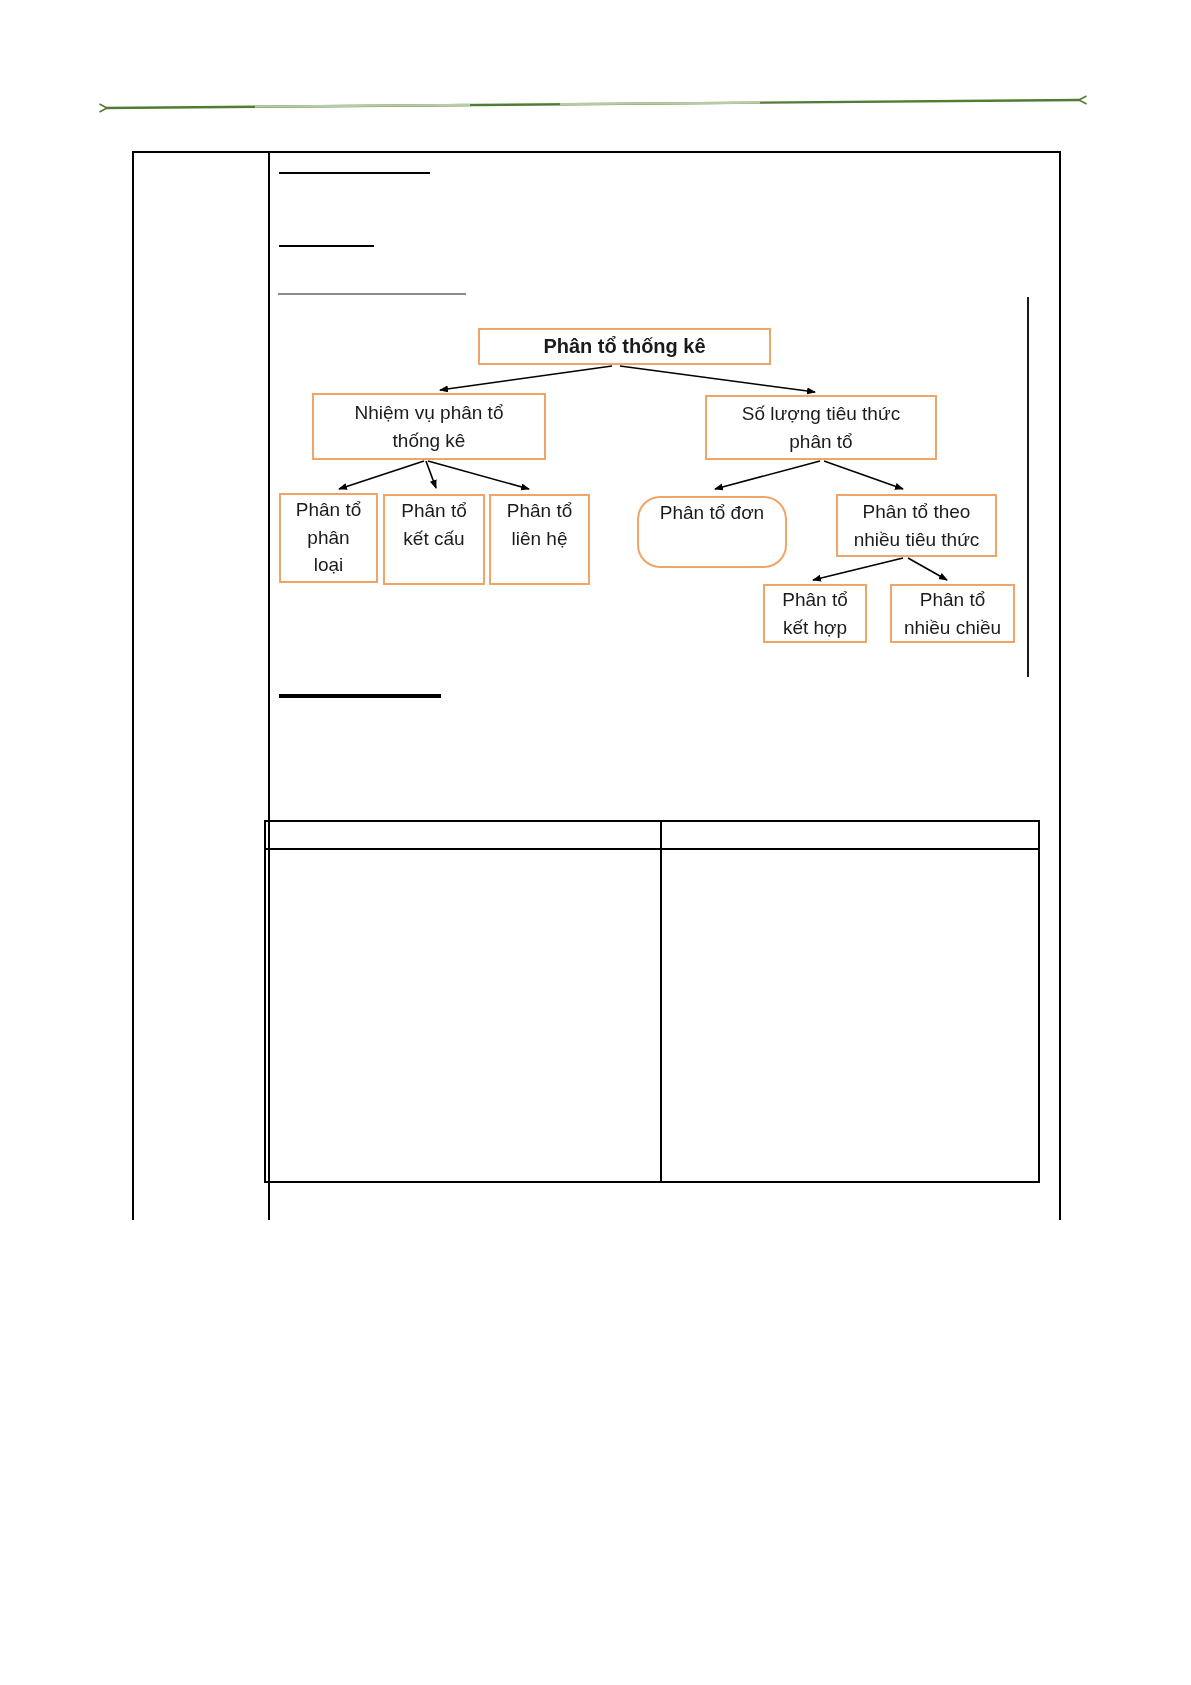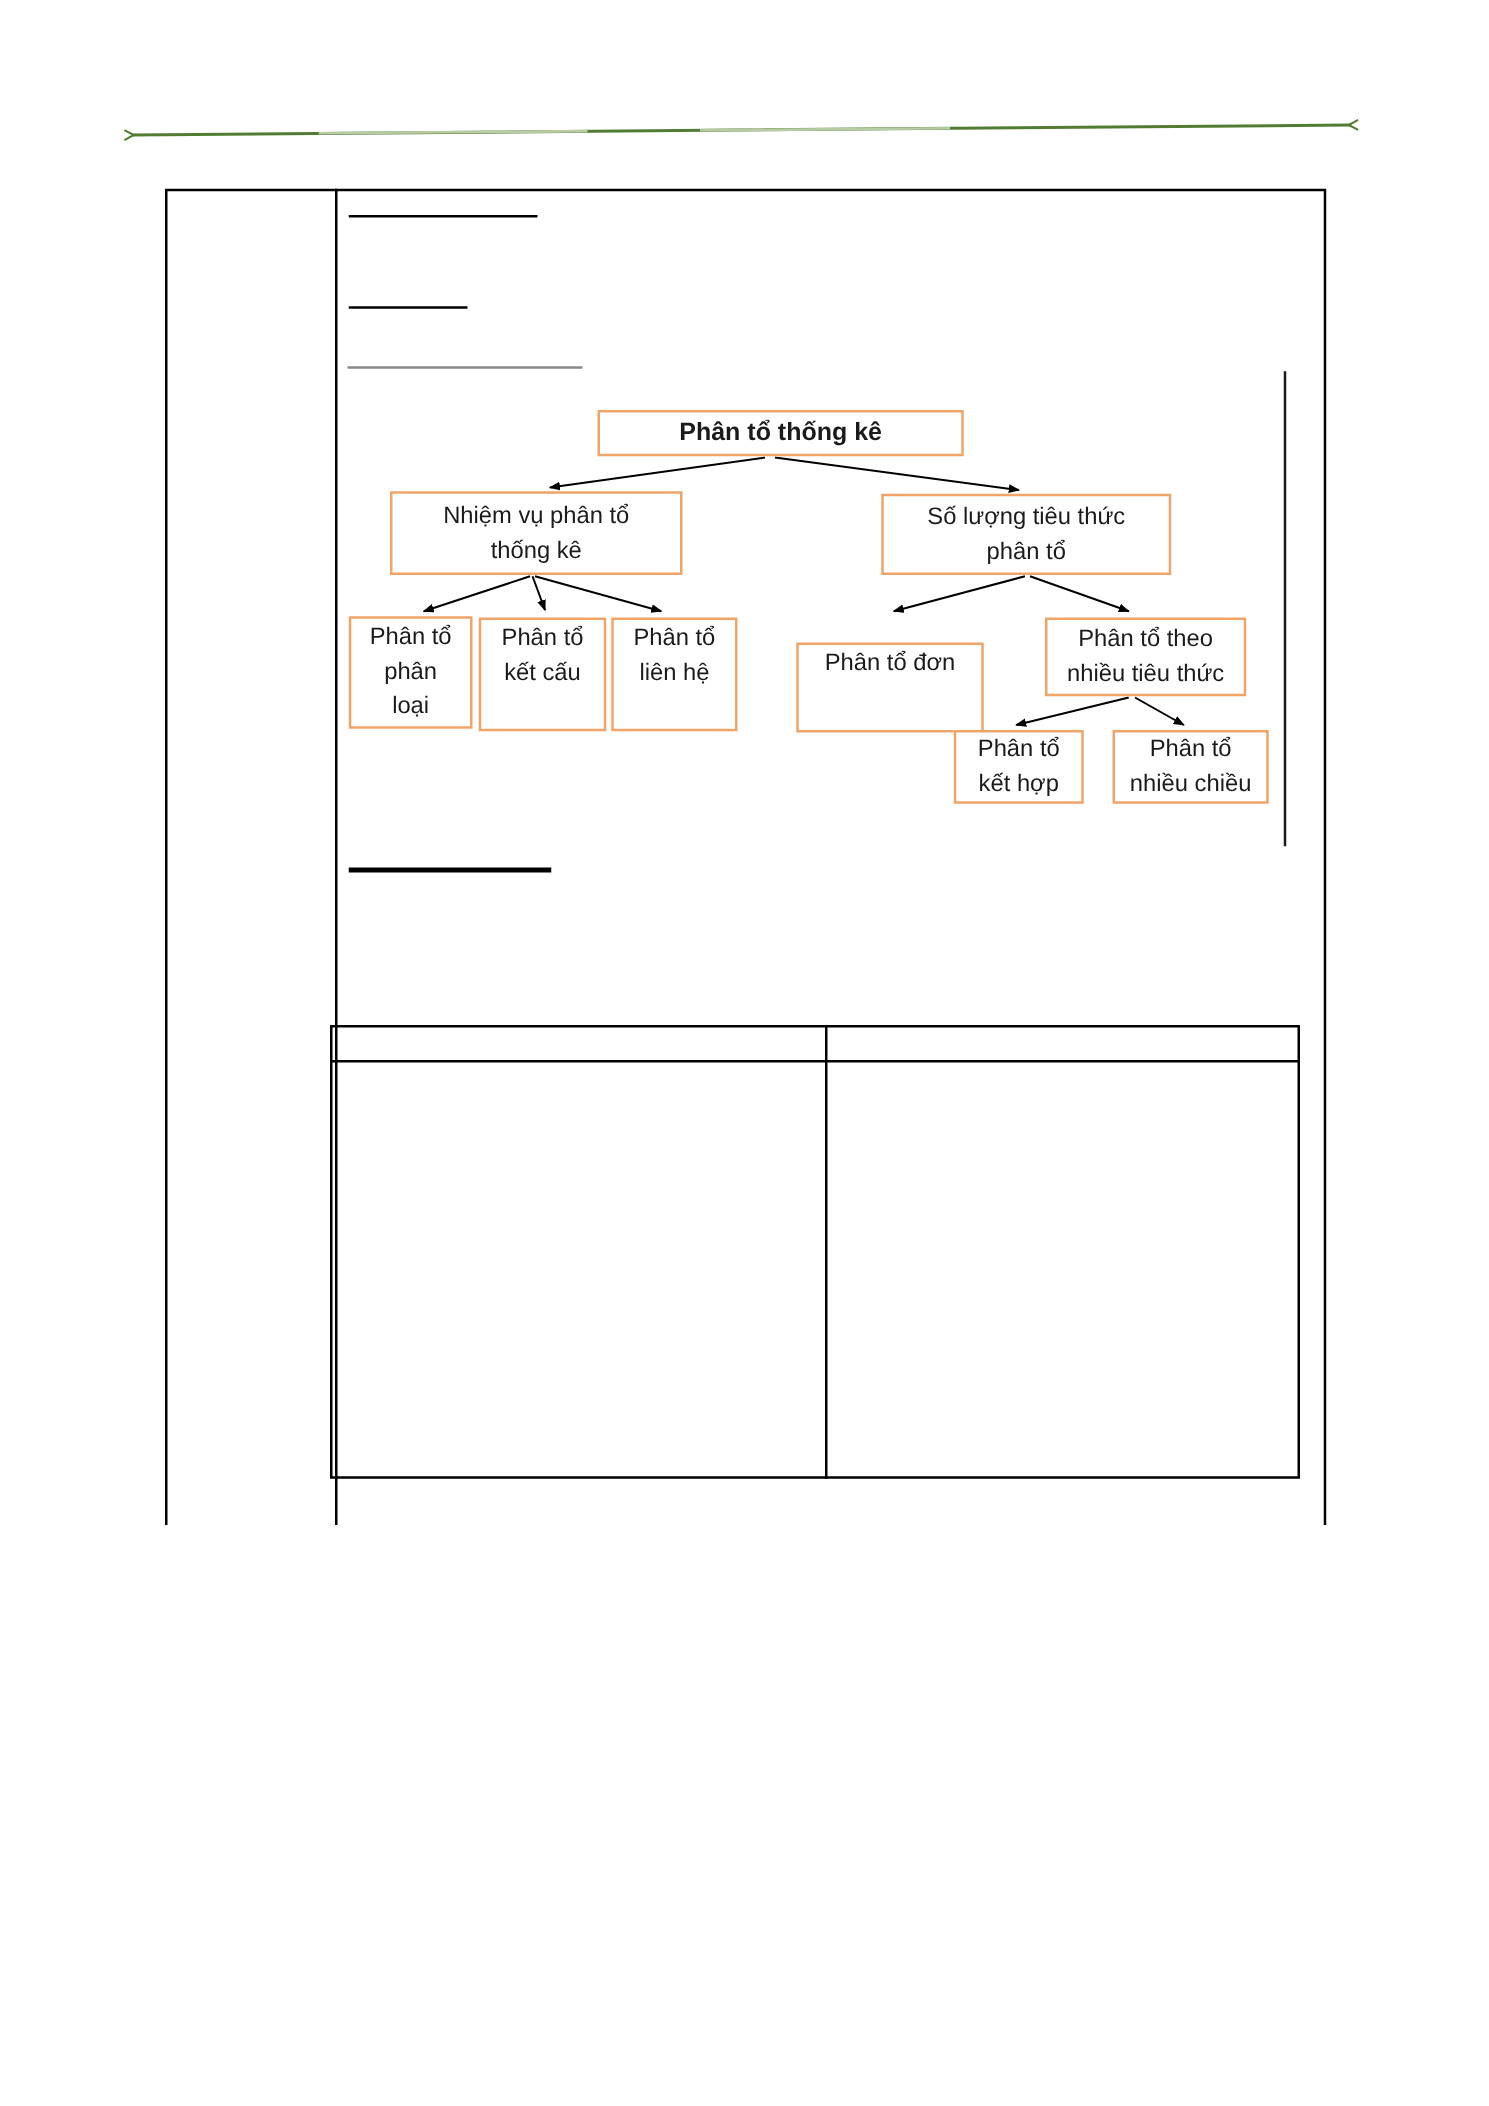--- a/index.html
+++ b/index.html
@@ -24,21 +24,21 @@
     display:flex;align-items:center;justify-content:center;color:#1b1b1b;
   }
   .dbox.bold{font-weight:bold;font-size:20px;}
   .dbox.top-align{align-items:flex-start;padding-top:1px;}
   .box-root{left:478px;top:328px;width:293px;height:37px;}
   .box-tasks{left:312px;top:393px;width:234px;height:67px;}
   .box-count{left:705px;top:395px;width:232px;height:65px;}
   .box-classification{left:279px;top:493px;width:99px;height:90px;}
   .box-structure{left:383px;top:494px;width:102px;height:91px;}
   .box-relation{left:489px;top:494px;width:101px;height:91px;}
-  .box-single{left:637px;top:514px;width:150px;height:72px;}
+  .box-single{left:637px;top:496px;width:150px;height:72px;border-radius:23px;}
   .box-multi{left:836px;top:494px;width:161px;height:63px;}
   .box-combined{left:763px;top:584px;width:104px;height:59px;}
   .box-multidim{left:890px;top:584px;width:125px;height:59px;}
   
   .inner-table{left:264px;top:820px;width:776px;height:363px;border:2px solid #000;}
   .it-header-sep{left:264px;top:848px;width:776px;height:2px;background:#000;}
   .it-vdivider{left:660px;top:820px;width:2px;height:363px;background:#000;}
   
   .stray-vline{left:1027px;top:297px;width:2px;height:380px;background:#1a1a1a;}
   

